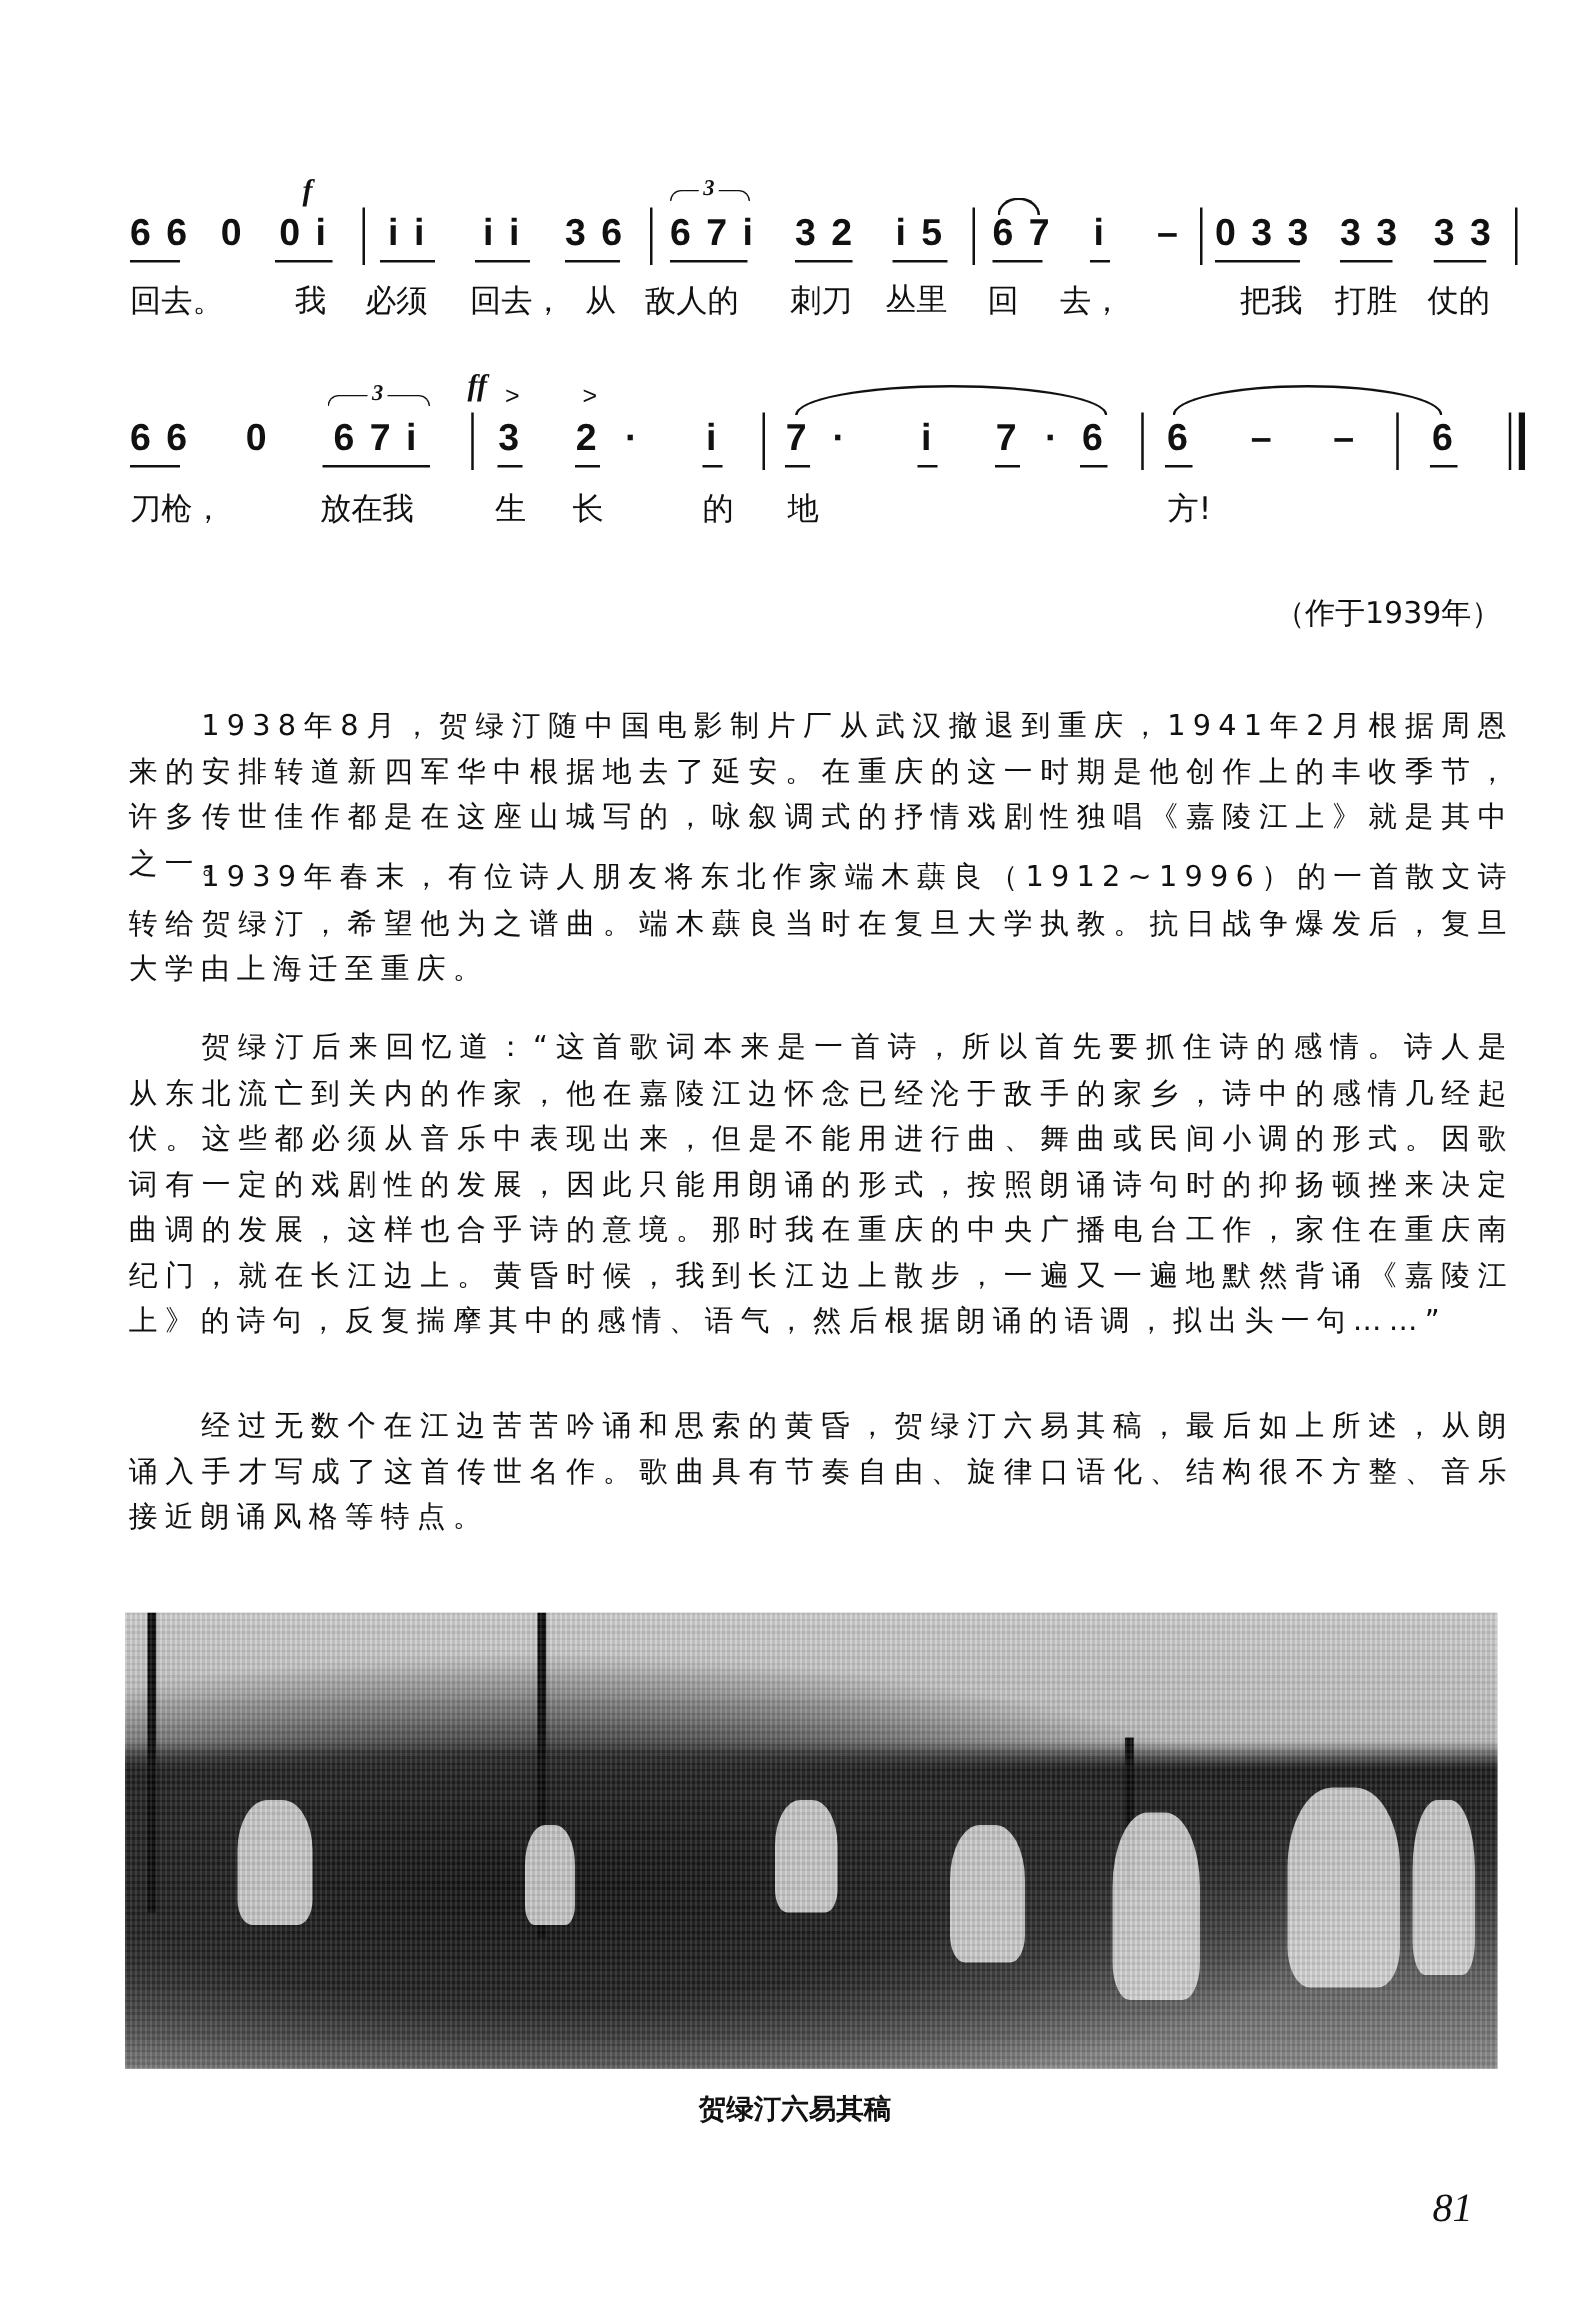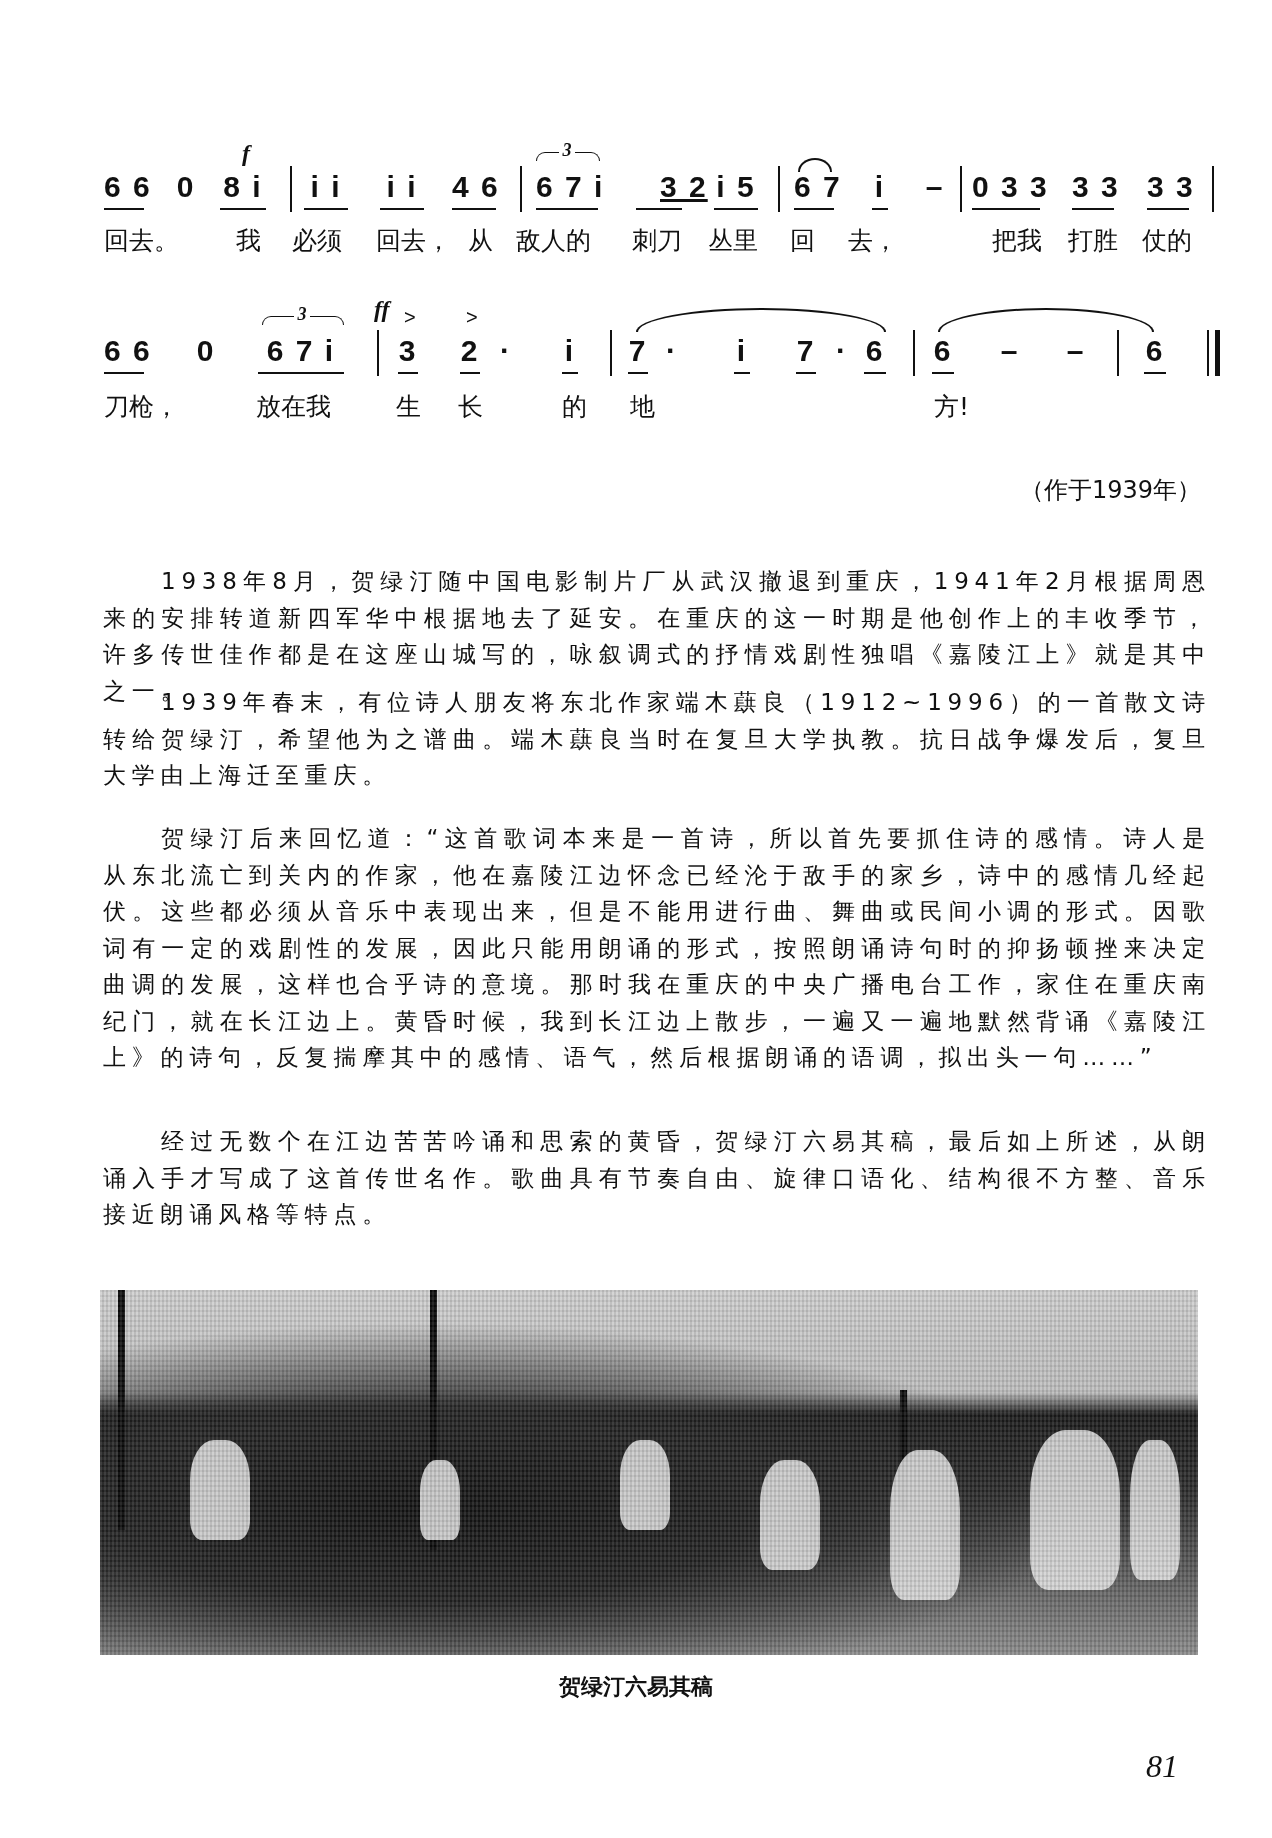--- a/index.html
+++ b/index.html
@@ -34,31 +34,31 @@
   .pagenum { position:absolute; left:1146px; top:1748px; font-family:"Liberation Serif", serif;
              font-style:italic; font-size:32px; }
 </style>
 </head>
 <body>
 
 <div class="abs" style="left:0;top:120px;width:1272px;height:150px;" id="line1">
     <div class="note" style="left: 104px; top: 52px; width: 40px;">6 6</div>
     <div class="uline" style="left: 104px; top: 88px; width: 40px;"></div>
     <div class="note" style="left: 176px; top: 52px; width: 20px;">0</div>
-    <div class="note" style="left: 220px; top: 52px; width: 46px;">8 i</div>
+    <div class="note" style="left: 220px; top: 52px; width: 46px;">0 i</div>
     <div class="uline" style="left: 220px; top: 88px; width: 46px;"></div>
     <div class="note" style="left: 304px; top: 52px; width: 44px;">i i</div>
     <div class="uline" style="left: 304px; top: 88px; width: 44px;"></div>
     <div class="note" style="left: 380px; top: 52px; width: 44px;">i i</div>
     <div class="uline" style="left: 380px; top: 88px; width: 44px;"></div>
-    <div class="note" style="left: 452px; top: 52px; width: 44px;">4 6</div>
+    <div class="note" style="left: 452px; top: 52px; width: 44px;">3 6</div>
     <div class="uline" style="left: 452px; top: 88px; width: 44px;"></div>
     <div class="note" style="left: 536px; top: 52px; width: 62px;">6 7 i</div>
     <div class="uline" style="left: 536px; top: 88px; width: 62px;"></div>
-    <div class="note" style="left: 660px; top: 52px; width: 46px; text-decoration: underline;">3 2</div>
+    <div class="note" style="left: 636px; top: 52px; width: 46px;">3 2</div>
     <div class="uline" style="left: 636px; top: 88px; width: 46px;"></div>
     <div class="note" style="left: 714px; top: 52px; width: 44px;">i 5</div>
     <div class="uline" style="left: 714px; top: 88px; width: 44px;"></div>
     <div class="note" style="left: 794px; top: 52px; width: 40px; text-align: right;">6 7</div>
     <div class="uline" style="left: 794px; top: 88px; width: 40px;"></div>
     <div class="note" style="left: 872px; top: 52px; width: 16px;">i</div>
     <div class="uline" style="left: 872px; top: 88px; width: 16px;"></div>
     <div class="note" style="left: 925px; top: 52px; width: 20px;">–</div>
     <div class="note" style="left: 972px; top: 52px; width: 68px;">0 3 3</div>
     <div class="uline" style="left: 972px; top: 88px; width: 68px;"></div>

